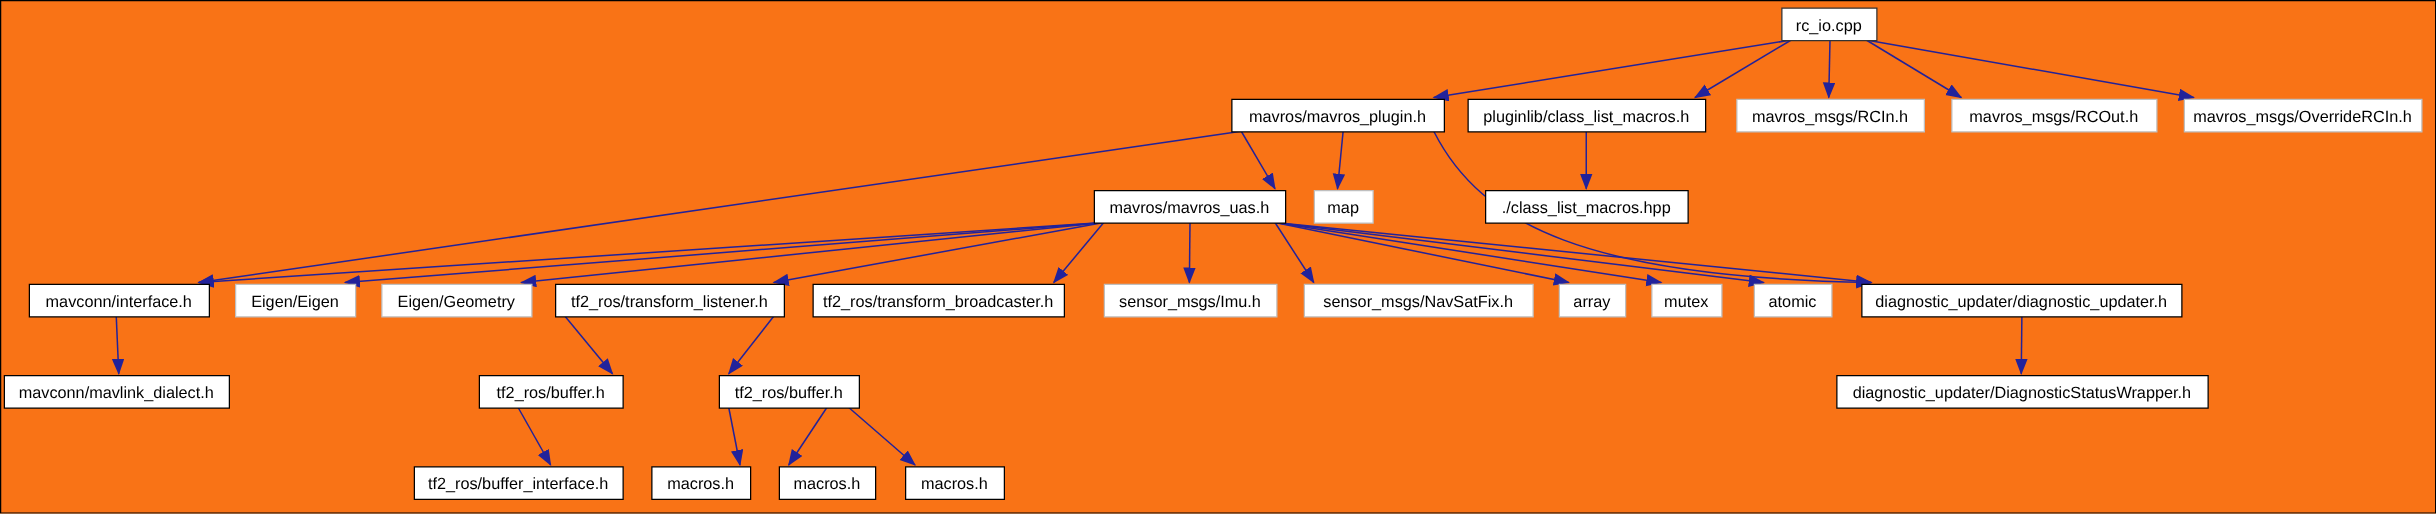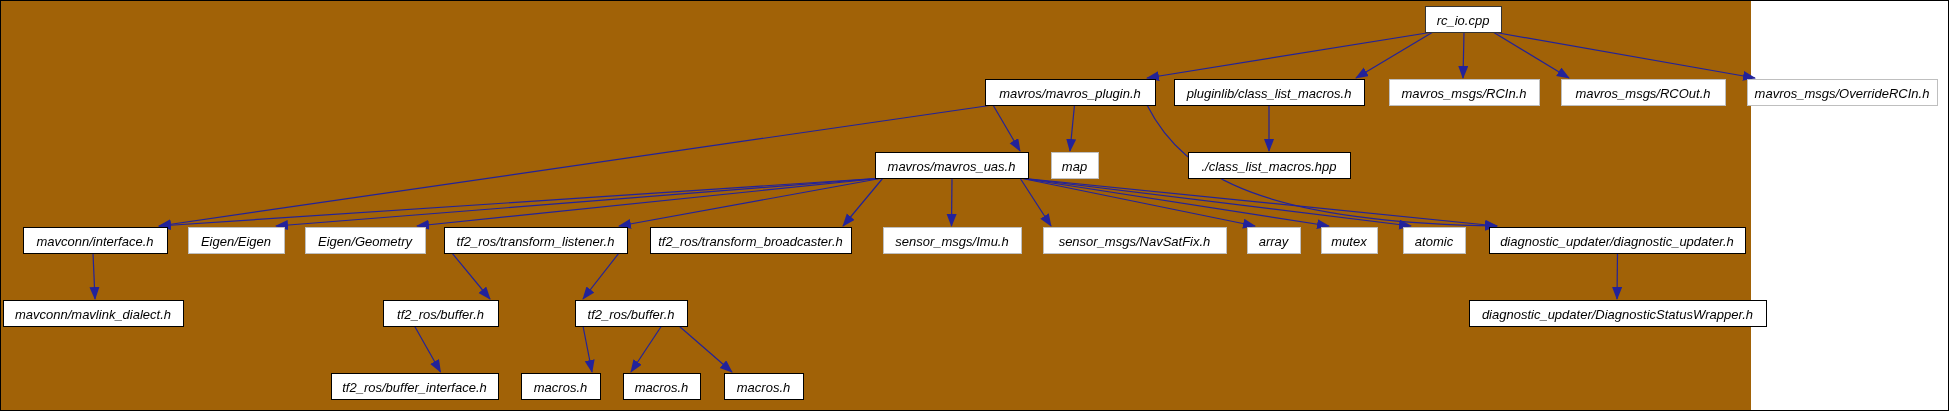--- a/index.html
+++ b/index.html
@@ -3,24 +3,23 @@
 <meta charset="utf-8">
 <style>
   html, body {
     margin: 0;
     padding: 0;
     background: #ffffff;
     font-family: "Liberation Sans", sans-serif;
   }
   .canvas-wrap {
     position: relative;
-    width: 1751px;
+    width: 1949px;
     height: 411px;
-    background: #a16207;
-    font-style: italic;
+    background: #f97316;
   }
   svg {
     display: block;
   }
   .node-rect {
     fill: #ffffff;
     stroke-width: 1px;
   }
   .node-label {
     font-family: "Liberation Sans", sans-serif;

